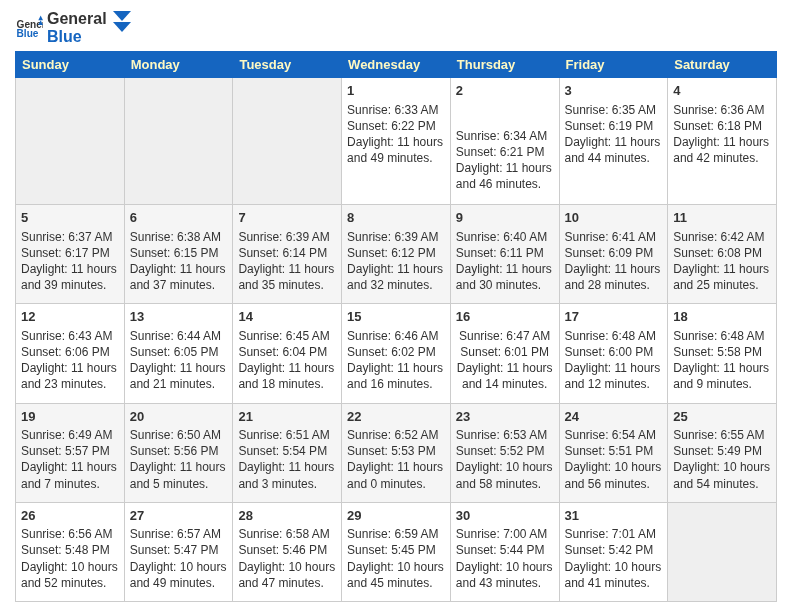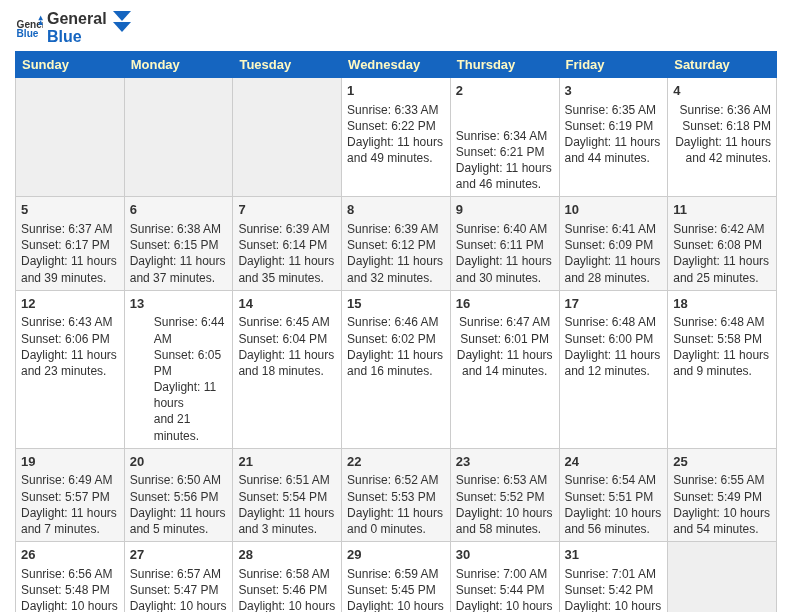--- a/index.html
+++ b/index.html
@@ -147,21 +147,21 @@
           </td>
           <td>
             <span class="day-number">3</span>
             <div class="day-info" style="white-space: pre-line;">Sunrise: 6:35 AM
 Sunset: 6:19 PM
 Daylight: 11 hours
 and 44 minutes.</div>
           </td>
           <td>
             <span class="day-number">4</span>
-            <div class="day-info" style="white-space: pre-line; text-align: right;">Sunrise: 6:36 AM
+            <div class="day-info" style="white-space: pre-line;">Sunrise: 6:36 AM
 Sunset: 6:18 PM
 Daylight: 11 hours
 and 42 minutes.</div>
           </td>
         </tr>
         <tr>
           <td>
             <span class="day-number">5</span>
             <div class="day-info" style="white-space: pre-line;">Sunrise: 6:37 AM
 Sunset: 6:17 PM
@@ -214,21 +214,21 @@
         <tr>
           <td>
             <span class="day-number">12</span>
             <div class="day-info" style="white-space: pre-line;">Sunrise: 6:43 AM
 Sunset: 6:06 PM
 Daylight: 11 hours
 and 23 minutes.</div>
           </td>
           <td>
             <span class="day-number">13</span>
-            <div class="day-info" style="white-space: pre-line; margin-left: 24px;">Sunrise: 6:44 AM
+            <div class="day-info" style="white-space: pre-line;">Sunrise: 6:44 AM
 Sunset: 6:05 PM
 Daylight: 11 hours
 and 21 minutes.</div>
           </td>
           <td>
             <span class="day-number">14</span>
             <div class="day-info" style="white-space: pre-line;">Sunrise: 6:45 AM
 Sunset: 6:04 PM
 Daylight: 11 hours
 and 18 minutes.</div>

